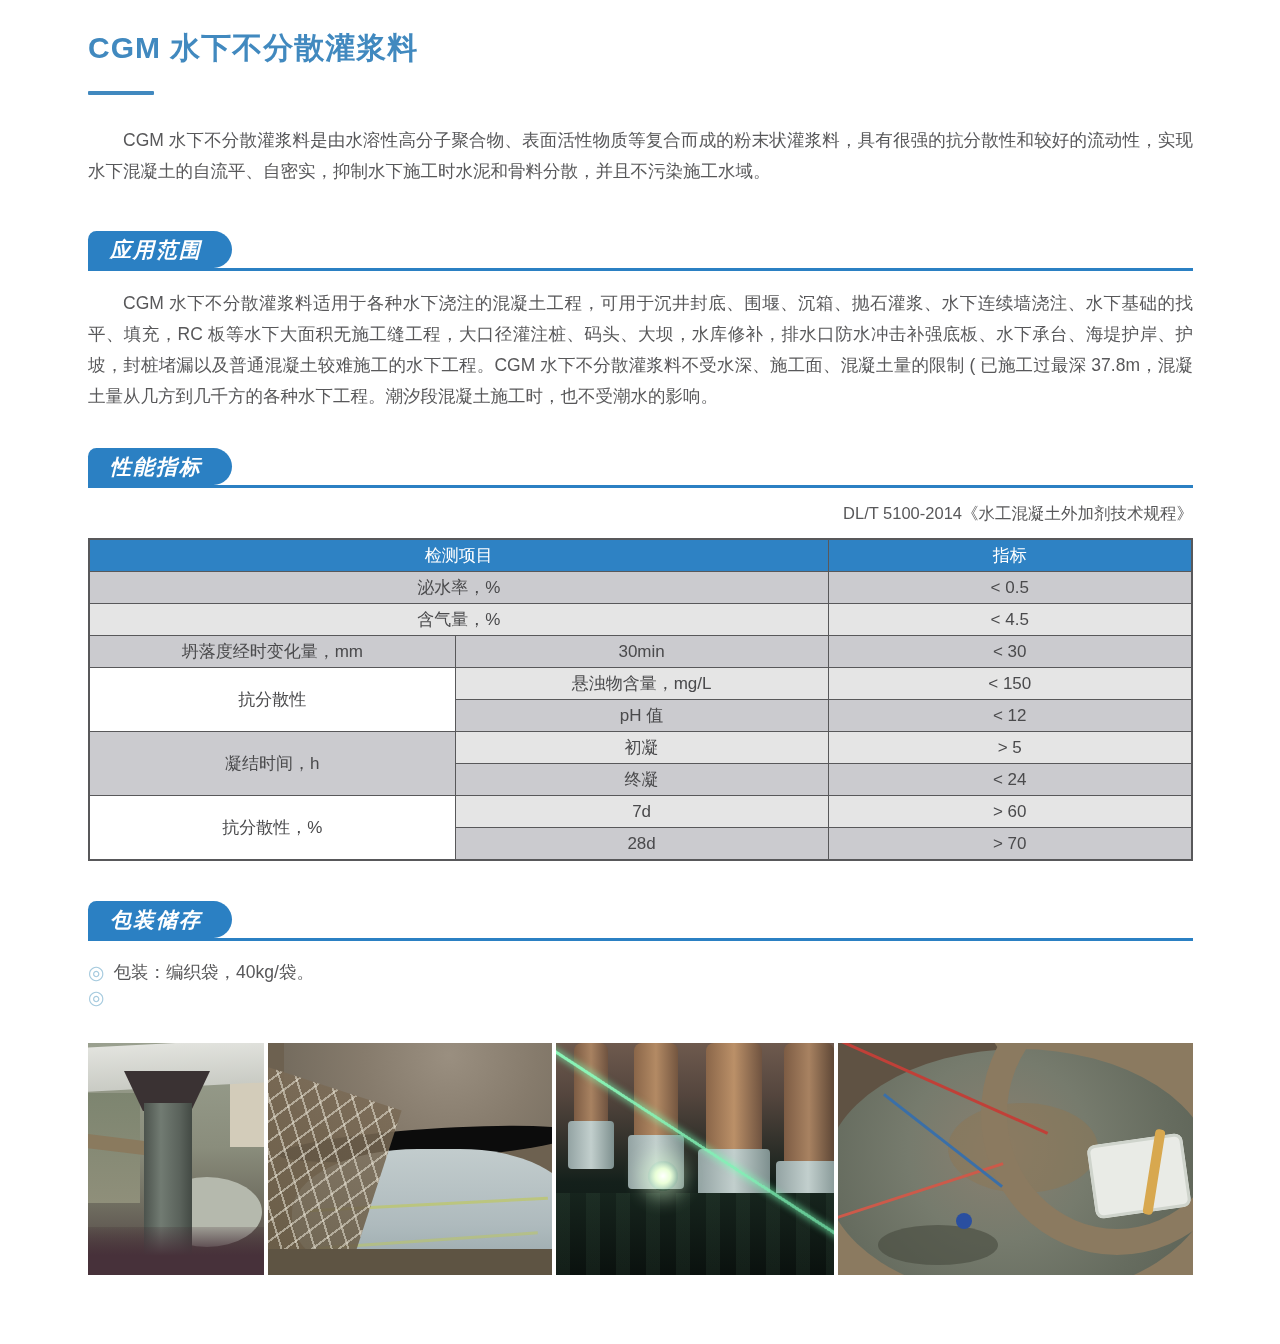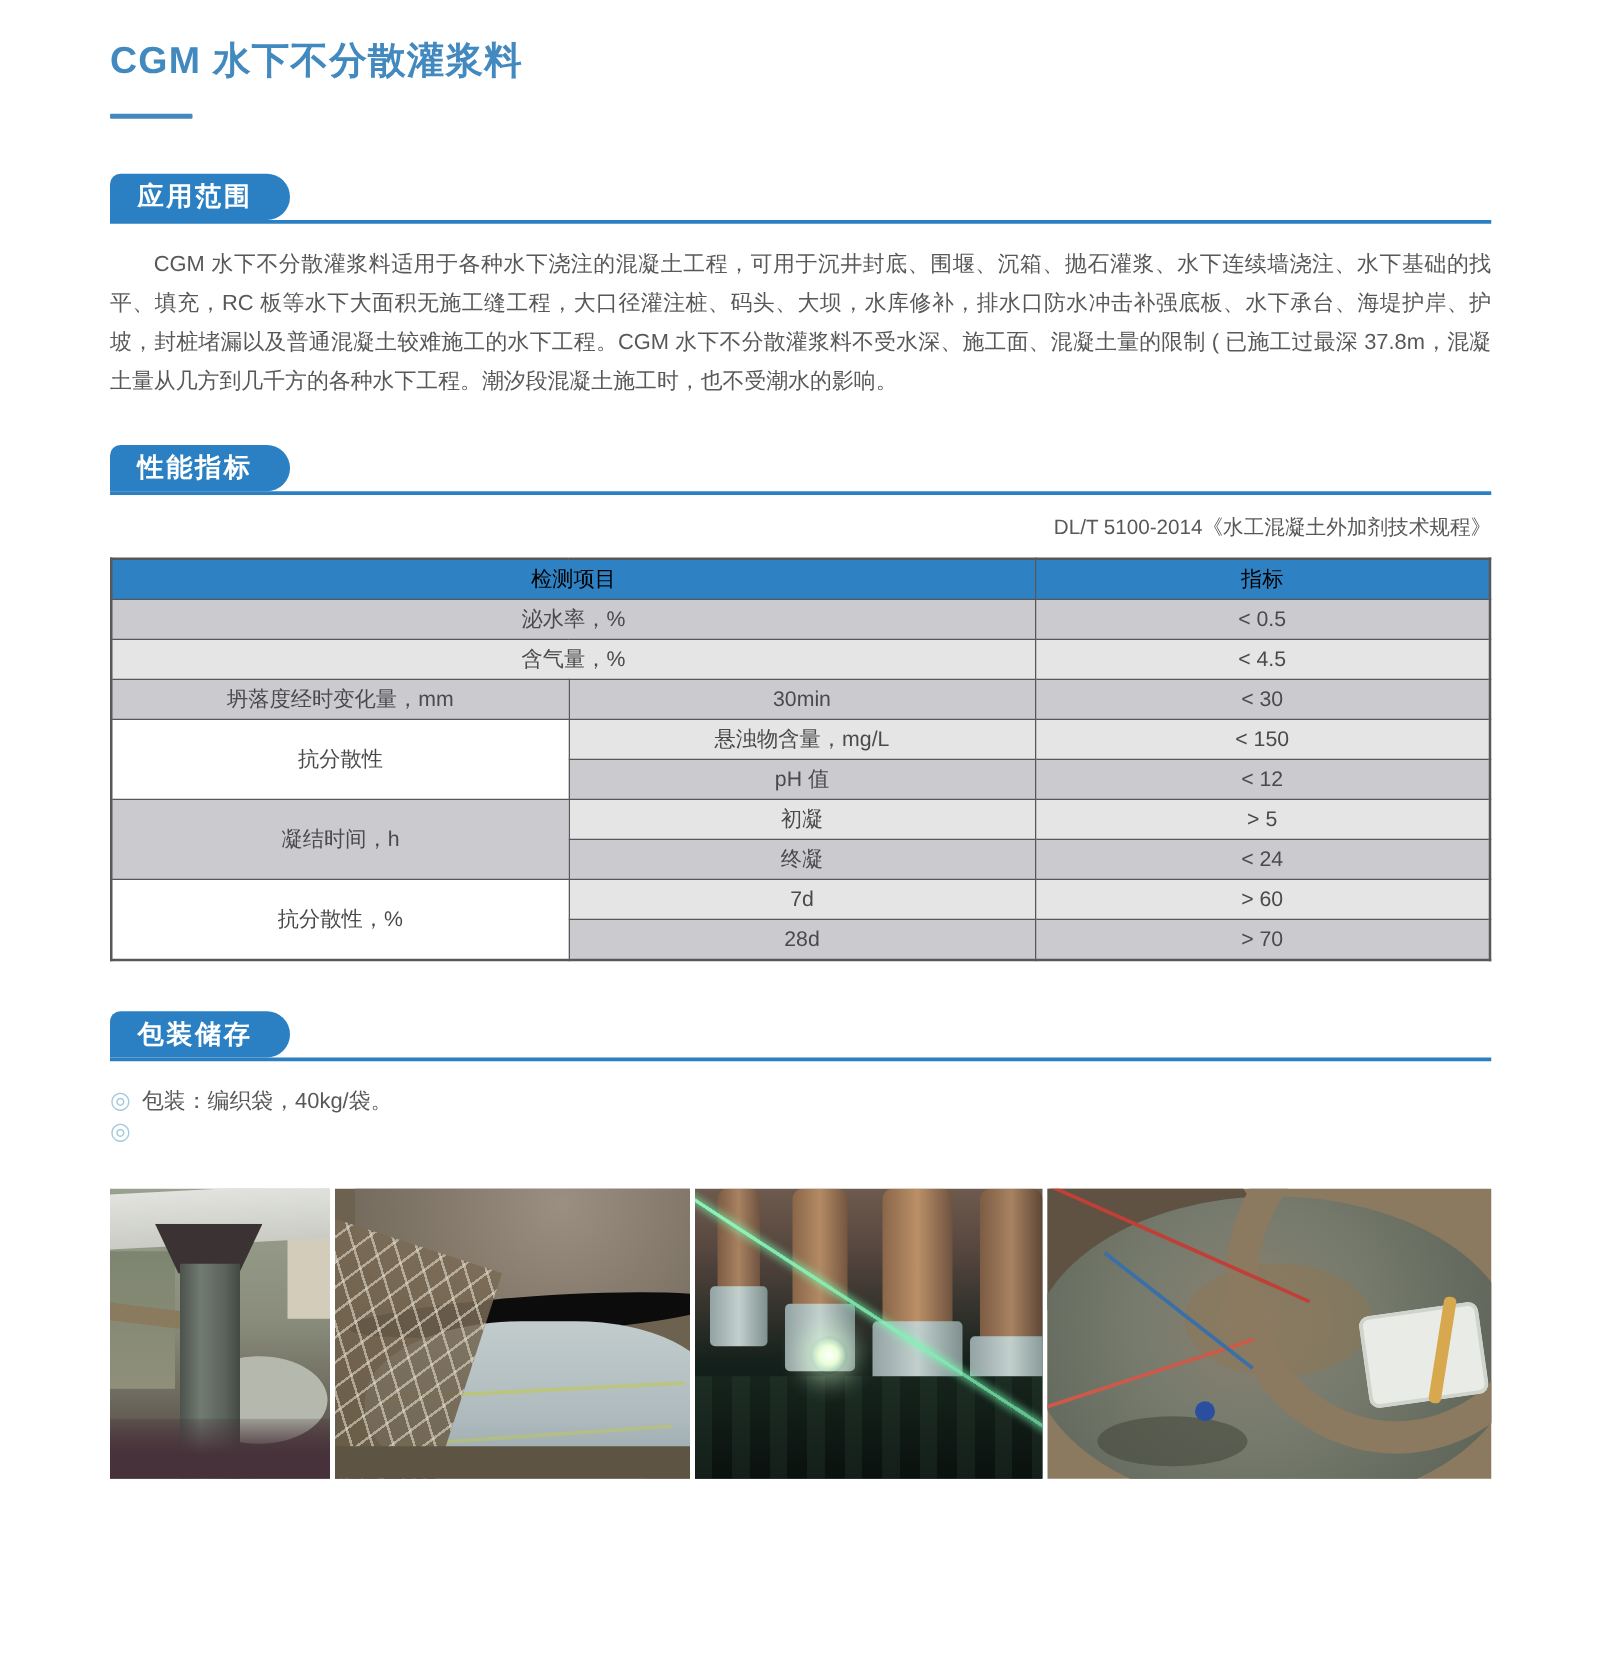--- a/index.html
+++ b/index.html
@@ -25,21 +25,21 @@
     text-align:justify;text-indent:2em;
   }
   .intro{margin-top:30px;}
 
   
   .section-head{
     border-bottom:3px solid #2b80c3;line-height:0;
   }
   .badge{
     display:inline-block;background:#2b80c3;color:#ffffff;
-    font-size:21px;font-weight:bold;line-height:24px;
+    font-size:21px;font-weight:bold;font-style:italic;line-height:24px;
     padding:7px 30px 6px 22px;
     border-radius:10px 22px 22px 0;
     letter-spacing:2px;
   }
   .sec-application{margin-top:44px;}
   .sec-performance{margin-top:36px;}
   .sec-packaging{margin-top:40px;}
   .section-body{margin-top:17px;}
 
   
@@ -51,21 +51,21 @@
   table.perf{
     width:100%;margin-top:13px;border-collapse:collapse;
     font-size:17px;color:#4a4a4c;
     border:2px solid #58585a;
   }
   table.perf th, table.perf td{
     border:1.5px solid #58585a;text-align:center;
     height:29px;padding:1px 4px;
   }
   table.perf th{
-    background:#2e82c4;color:#000000;font-weight:normal;font-size:17px;
+    background:#2e82c4;color:#ffffff;font-weight:normal;font-size:17px;
   }
   tr.r-gray td{background:#cbcbcf;}
   tr.r-white td{background:#e5e5e5;}
   td.bg-white{background:#ffffff !important;}
   td.bg-gray{background:#cbcbcf !important;}
 
   
   .bullets{list-style:none;margin:16px 0 0 0;padding:0;}
   .bullets li{
     display:flex;align-items:center;gap:9px;
@@ -135,20 +135,21 @@
   .p4 .rock{bottom:10px;left:40px;width:120px;height:40px;border-radius:50%;background:rgba(70,74,62,.6);}
 </style>
 </head>
 <body>
 
 <div class="page">
 
   <h1 class="page-title">CGM 水下不分散灌浆料</h1>
   <div class="title-underline"></div>
 
+  <p class="para intro">CGM 水下不分散灌浆料是由水溶性高分子聚合物、表面活性物质等复合而成的粉末状灌浆料，具有很强的抗分散性和较好的流动性，实现水下混凝土的自流平、自密实，抑制水下施工时水泥和骨料分散，并且不污染施工水域。</p>
 
   <section class="sec-application">
     <div class="section-head">
       <div class="badge">应用范围</div>
     </div>
     <p class="para section-body">CGM 水下不分散灌浆料适用于各种水下浇注的混凝土工程，可用于沉井封底、围堰、沉箱、抛石灌浆、水下连续墙浇注、水下基础的找平、填充，RC 板等水下大面积无施工缝工程，大口径灌注桩、码头、大坝，水库修补，排水口防水冲击补强底板、水下承台、海堤护岸、护坡，封桩堵漏以及普通混凝土较难施工的水下工程。CGM 水下不分散灌浆料不受水深、施工面、混凝土量的限制 ( 已施工过最深 37.8m，混凝土量从几方到几千方的各种水下工程。潮汐段混凝土施工时，也不受潮水的影响。</p>
   </section>
 
   <section class="sec-performance">
     <div class="section-head">

